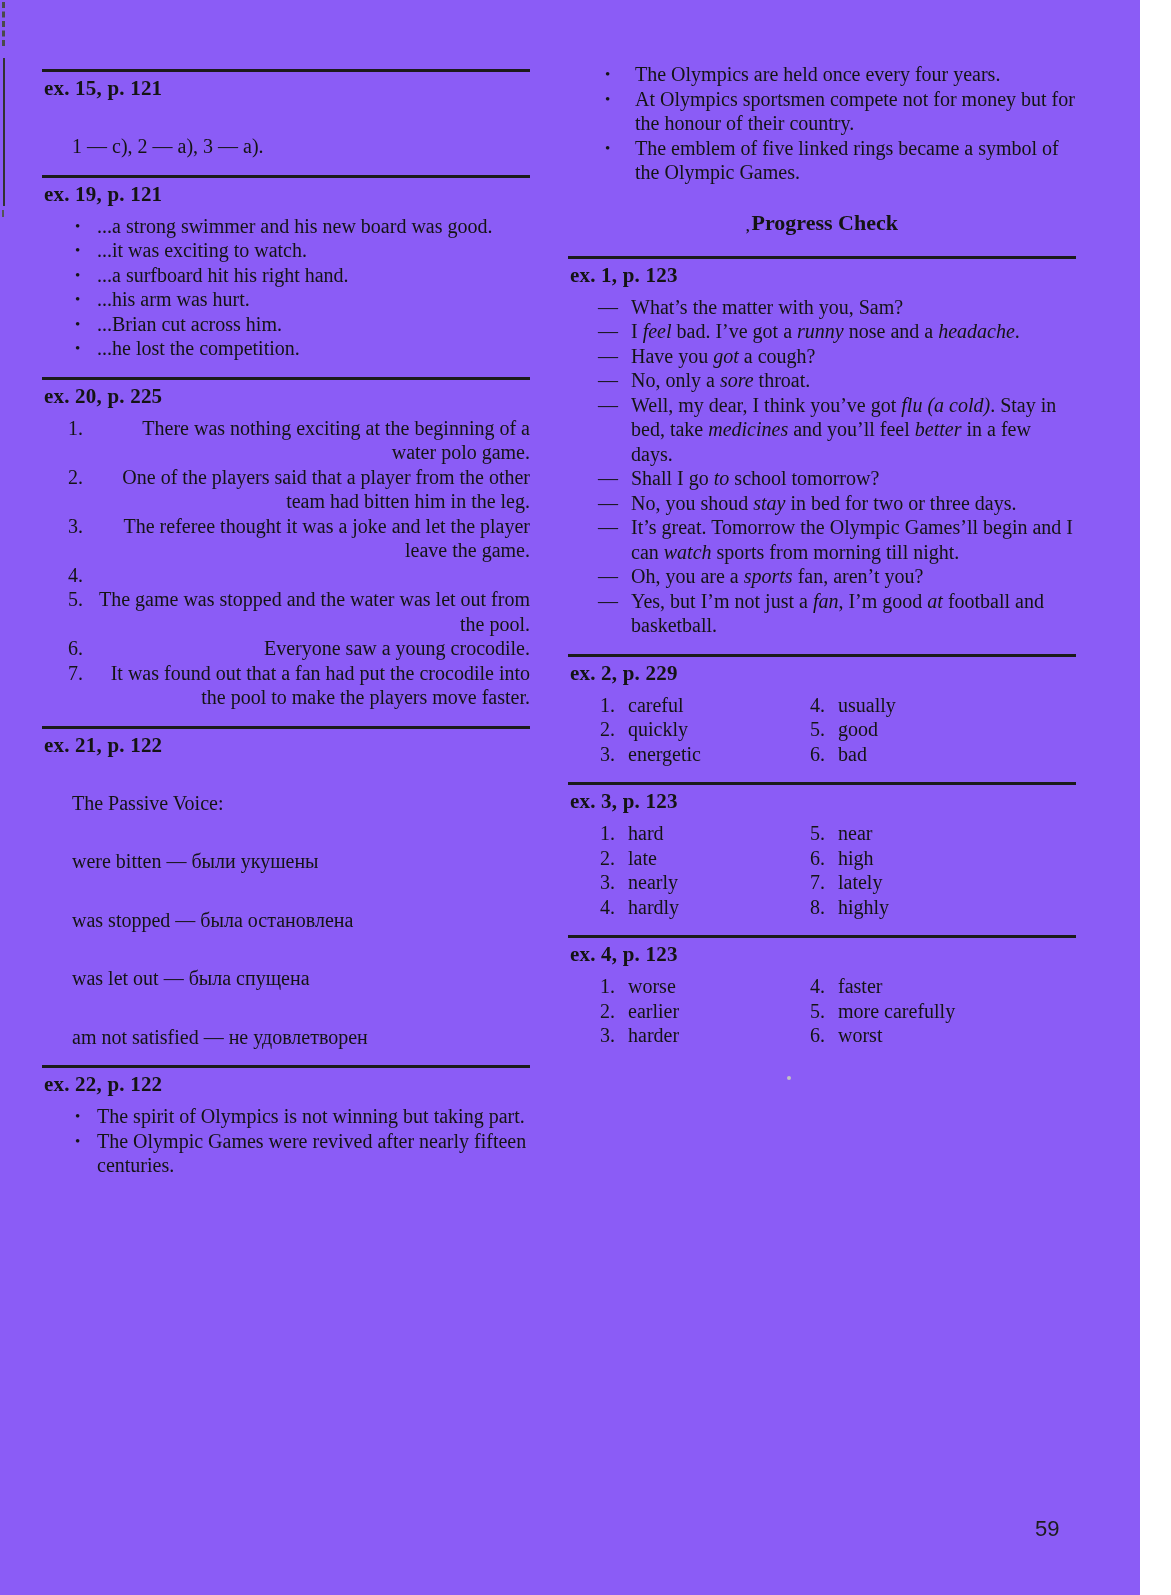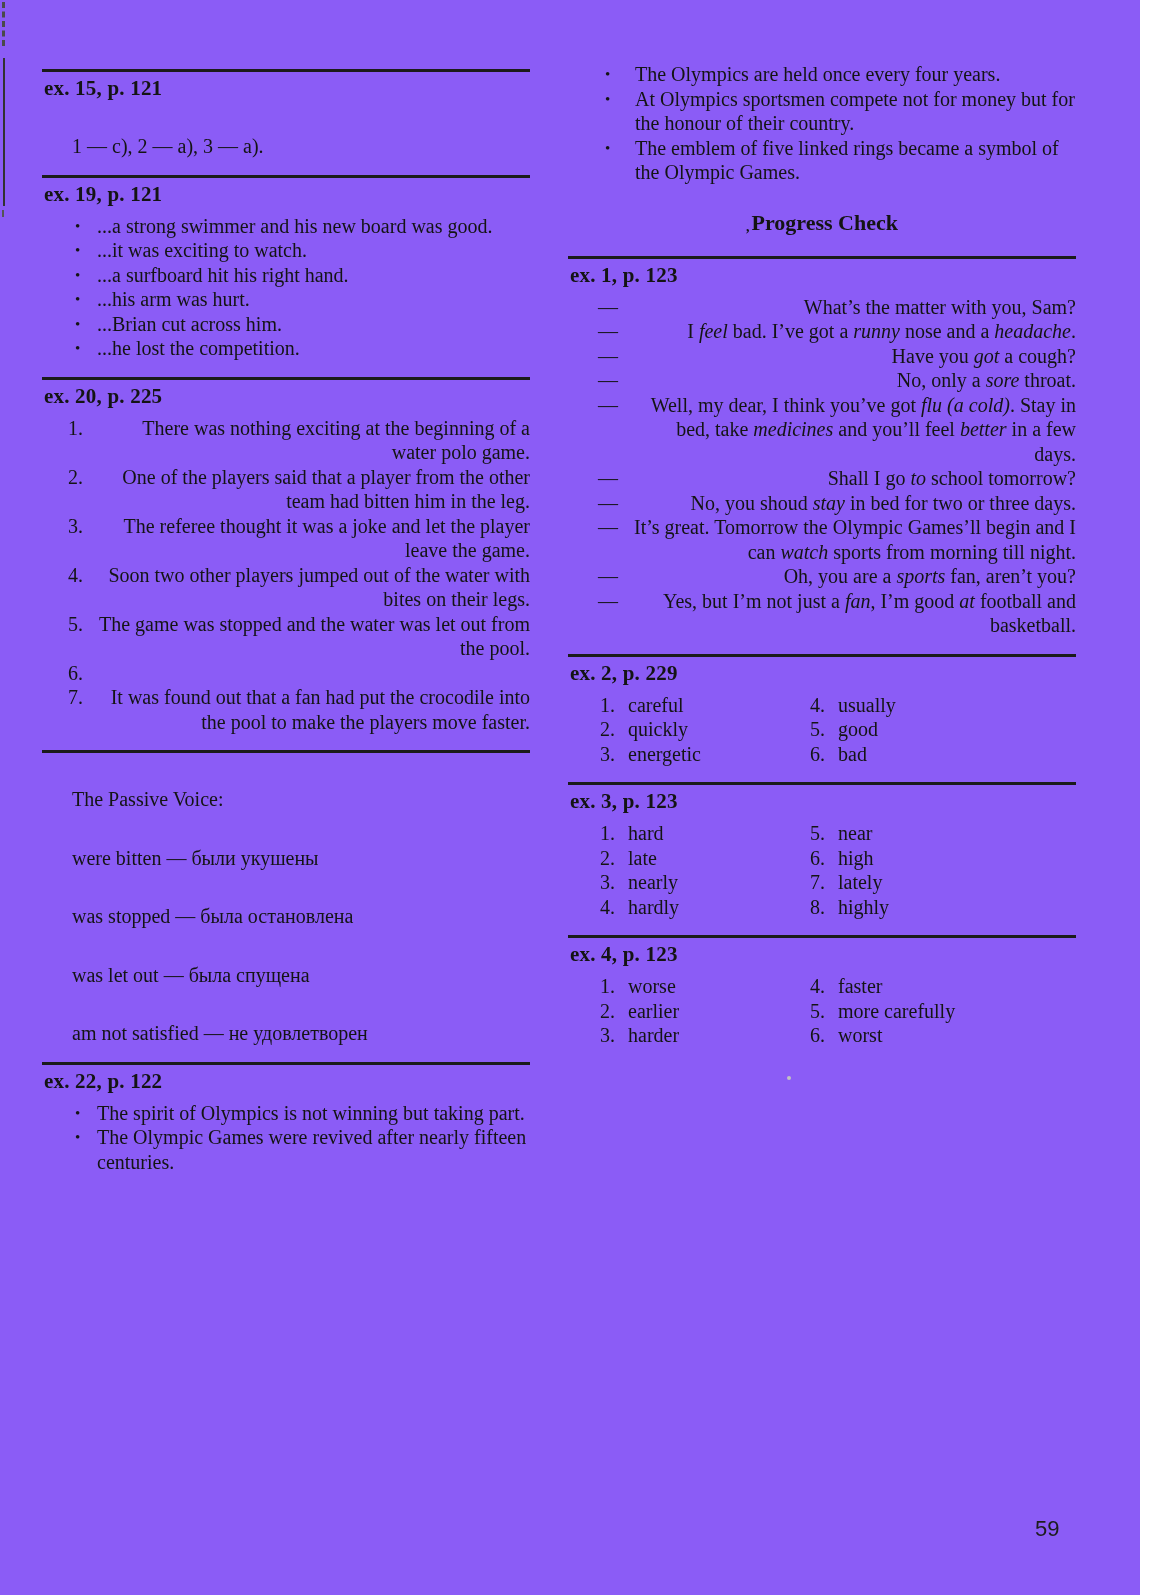--- a/index.html
+++ b/index.html
@@ -25,21 +25,21 @@
   .b-row{display:flex;margin-left:33px;}
   .col-right .b-row{margin-left:37px;}
   .b-marker{width:22px;font-size:15px;flex:none;}
   .col-right .b-marker{width:30px;}
   .b-text{flex:1;}
   .n-row{display:flex;}
   .n-num{margin-left:26px;width:29px;flex:none;}
   .n-text{flex:1;text-align:right;}
   .d-row{display:flex;margin-left:30px;}
   .d-dash{width:33px;flex:none;}
-  .d-text{flex:1;text-align:right;}
+  .d-text{flex:1;}
   .d-text i{font-style:italic;}
   .tc{display:flex;margin-left:32px;}
   .tc-col{width:210px;}
   .tc-col:last-child{width:auto;flex:1;}
   .tc-row{display:flex;}
   .tc-num{width:28px;flex:none;}
   .tc-text{flex:1;}
   .progress{
     text-align:center;font-size:22px;font-weight:700;
     line-height:28px;margin:24px 0 0 0;
@@ -122,36 +122,37 @@
         <div class="n-row">
           <span class="n-num">2.</span>
           <span class="n-text">One of the players said that a player from the other team had bitten him in the leg.</span>
         </div>
         <div class="n-row">
           <span class="n-num">3.</span>
           <span class="n-text">The referee thought it was a joke and let the player leave the game.</span>
         </div>
         <div class="n-row">
           <span class="n-num">4.</span>
-          <span class="n-text">Soon two other players jumped out of the water with bites on their legs.</span>
         </div>
         <div class="n-row">
           <span class="n-num">5.</span>
           <span class="n-text">The game was stopped and the water was let out from the pool.</span>
         </div>
         <div class="n-row">
           <span class="n-num">6.</span>
+          <span class="n-text">Everyone saw a young crocodile.</span>
         </div>
         <div class="n-row">
           <span class="n-num">7.</span>
           <span class="n-text">It was found out that a fan had put the crocodile into the pool to make the players move faster.</span>
         </div>
       </div>
       <div class="section">
         <div class="rule"></div>
+        <h3 class="sec-title">ex. 21, p. 122</h3>
         <div class="plain-line">The Passive Voice:</div>
         <div class="plain-line">were bitten — были укушены</div>
         <div class="plain-line">was stopped — была остановлена</div>
         <div class="plain-line">was let out — была спущена</div>
         <div class="plain-line">am not satisfied — не удовлетворен</div>
       </div>
       <div class="section">
         <div class="rule"></div>
         <h3 class="sec-title">ex. 22, p. 122</h3>
         <div class="b-row">

